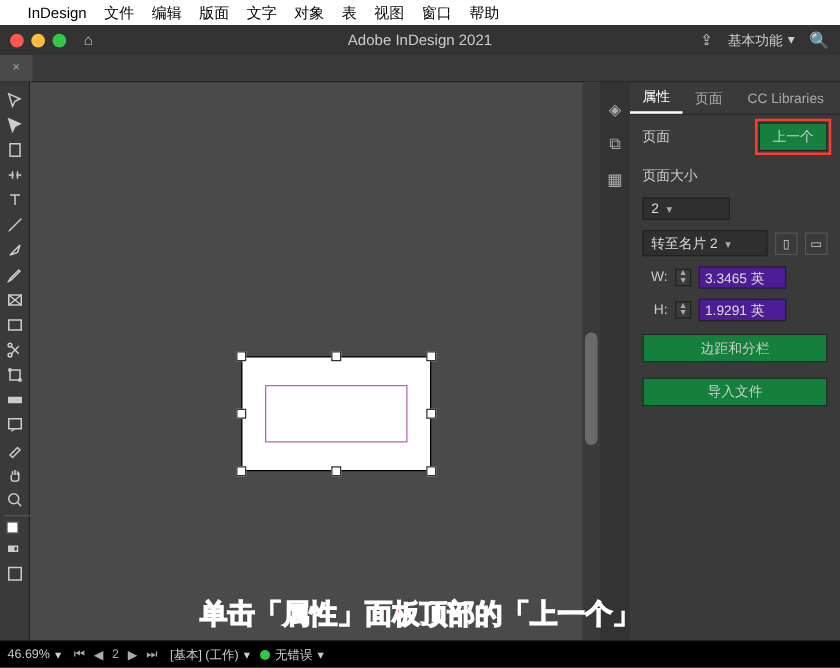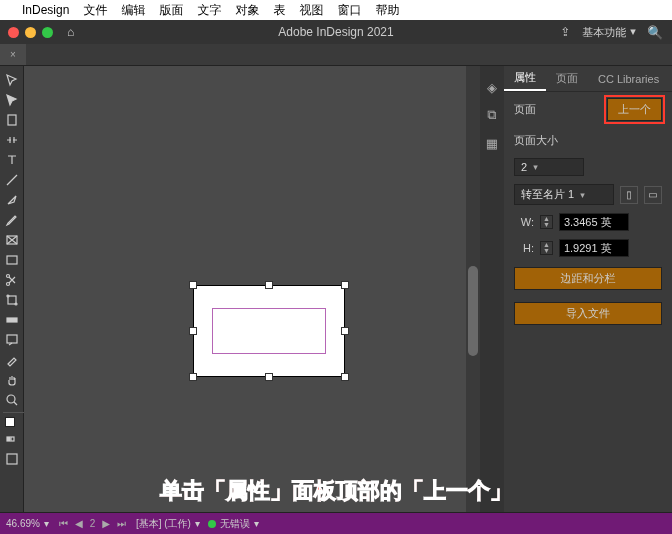--- a/index.html
+++ b/index.html
@@ -33,34 +33,34 @@
 .h-l{left:-5px;top:calc(50% - 4px)}.h-r{right:-5px;top:calc(50% - 4px)}
 .scrollbar-v{position:absolute;right:0;top:0;bottom:0;width:14px;background:#3a3a3a}
 .scrollbar-v .thumb{position:absolute;left:2px;width:10px;top:200px;height:90px;background:#6a6a6a;border-radius:5px}
 .panel-dock{width:24px;background:#333;display:flex;flex-direction:column;padding-top:12px;gap:10px;align-items:center}
 .dock-ic{width:18px;height:18px;color:#aaa;display:flex;align-items:center;justify-content:center;font-size:13px}
 .panels{width:168px;background:#3a3a3a;display:flex;flex-direction:column;color:#ccc;font-size:11px}
 .panel-tabs{display:flex;height:26px;align-items:center;border-bottom:1px solid #2a2a2a}
 .ptab{padding:0 10px;height:100%;display:flex;align-items:center;cursor:pointer;color:#aaa}
 .ptab.active{color:#fff;border-bottom:2px solid #fff}
 .prow{display:flex;align-items:center;justify-content:space-between;padding:6px 10px}
-.btn{background:#a16207;border:1px solid #222;padding:3px 10px;color:#ccc;font-size:11px;cursor:pointer}
+.btn{background:#15803d;border:1px solid #222;padding:3px 10px;color:#ccc;font-size:11px;cursor:pointer}
 .highlighted{outline:2px solid #ff3b2f;outline-offset:1px}
 .section-label{padding:6px 10px;color:#ccc}
 .select{display:flex;align-items:center;background:#2f2f2f;border:1px solid #222;padding:2px 6px;font-size:11px;color:#ddd;gap:6px}
 .select .chev{font-size:9px;color:#aaa}
 .field-row{display:flex;align-items:center;gap:6px;padding:4px 10px}
 .field-label{width:20px;text-align:right;color:#ccc}
-.num-input{background:#000000;border:1px solid #222;color:#ddd;padding:2px 4px;width:70px;font-size:11px}
+.num-input{background:#4c1d95;border:1px solid #222;color:#ddd;padding:2px 4px;width:70px;font-size:11px}
 .stepper{display:flex;flex-direction:column;line-height:6px;font-size:7px;color:#aaa;border:1px solid #222}
 .stepper span{padding:0 2px}
 .wide-btn{margin:6px 10px;display:block;text-align:center}
 .icon-btns{display:flex;gap:6px;margin-left:auto}
 .mini-ic{width:18px;height:18px;border:1px solid #555;display:flex;align-items:center;justify-content:center;font-size:10px;color:#ccc}
-.statusbar{height:22px;background:#701a75;border-top:1px solid #222;display:flex;align-items:center;padding:0 6px;font-size:10px;color:#ccc;gap:8px}
+.statusbar{height:22px;background:#000000;border-top:1px solid #222;display:flex;align-items:center;padding:0 6px;font-size:10px;color:#ccc;gap:8px}
 .statusbar .sel{display:flex;align-items:center;gap:4px}
 .pager{display:flex;align-items:center;gap:3px}
 .pager span{padding:0 2px;cursor:pointer;color:#aaa}
 .green-dot{width:8px;height:8px;background:#33c748;border-radius:50%}
 .annotation{position:absolute;bottom:28px;left:50%;transform:translateX(-50%);font-size:22px;font-weight:600;color:#ff3b2f;-webkit-text-stroke:1px #fff;white-space:nowrap}
 .watermark{position:absolute;top:2px;left:50%;transform:translateX(-50%);font-size:11px;color:rgba(255,255,255,0.35);letter-spacing:1px}
 .swatch-row{display:flex;gap:2px;padding:2px 5px}
 .swatch{width:10px;height:10px;border:1px solid #222}
 </style>
 </head>
@@ -251,21 +251,21 @@
     </div>
     <div class="section-label">页面大小</div>
     <div class="field-row">
       <div class="select" style="width:70px">
         <span>2</span>
         <span class="chev">▾</span>
       </div>
     </div>
     <div class="field-row">
       <div class="select" style="flex:1">
-        <span>转至名片 1</span>
+        <span>转至名片 2</span>
         <span class="chev">▾</span>
       </div>
       <div class="icon-btns">
         <div class="mini-ic">▯</div>
         <div class="mini-ic">▭</div>
       </div>
     </div>
     <div class="field-row">
       <span class="field-label">W:</span>
       <div class="stepper">

